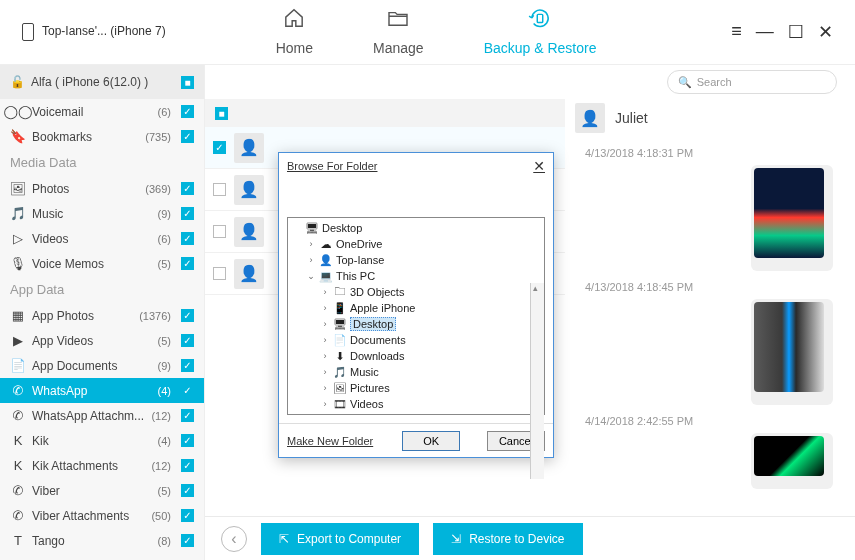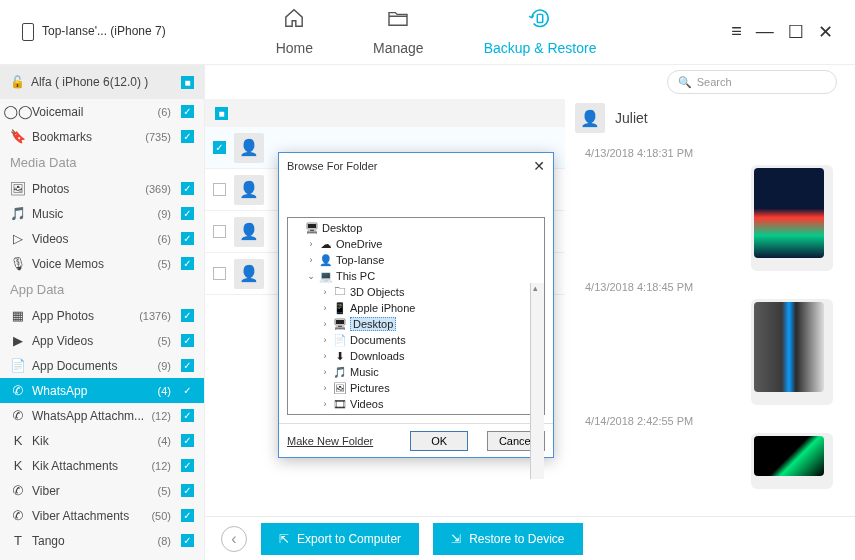--- a/index.html
+++ b/index.html
@@ -55,31 +55,31 @@
 .thumb2 { background: linear-gradient(to right, #5a5a5a 0%, #3a3a3a 40%, #0a9cff 50%, #2a2a2a 60%, #ddd 100%); }
 .thumb3 { background: linear-gradient(135deg, #000 0%, #000 50%, #00e67a 60%, #000 100%); height: 40px; }
 
 .footer { height: 44px; border-top: 1px solid #eaeaea; display: flex; align-items: center; padding: 0 16px; gap: 14px; }
 .back-btn { width: 26px; height: 26px; border: 1.5px solid #bbb; border-radius: 50%; display: flex; align-items: center; justify-content: center; color: #999; cursor: pointer; }
 .selected-text { flex: 1; text-align: center; font-size: 12px; color: #555; }
 .action-btn { height: 32px; padding: 0 18px; background: #00b4db; color: #fff; border: none; font-size: 12px; display: flex; align-items: center; gap: 8px; cursor: pointer; }
 
 
 .dialog { position: absolute; left: 278px; top: 152px; width: 276px; background: #fff; border: 1px solid #4a90d9; box-shadow: 0 3px 14px rgba(0,0,0,0.25); z-index: 100; font-size: 11px; }
-.dlg-title { height: 26px; display: flex; align-items: center; padding: 0 8px; color: #333; }
+.dlg-title { height: 26px; display: flex; align-items: center; padding: 0 8px; color: #333; text-decoration: underline; }
 .dlg-close { margin-left: auto; cursor: pointer; font-size: 14px; }
 .dlg-body { padding: 0 8px 8px; }
 .tree { border: 1px solid #888; height: 198px; margin-top: 38px; overflow: auto; background: #fff; padding: 2px 0; }
 .tree-item { height: 16px; display: flex; align-items: center; gap: 3px; padding-left: 4px; color: #222; cursor: pointer; white-space: nowrap; }
 .tree-item .exp { width: 10px; text-align: center; color: #666; font-size: 9px; }
 .tree-item.sel span.lbl { background: #cde6f7; border: 1px dotted #4a90d9; padding: 0 2px; }
 .ti-icon { width: 14px; font-size: 11px; text-align: center; }
 .scroll-hint { position: absolute; right: 9px; top: 66px; width: 14px; height: 196px; border-left: 1px solid #ccc; background: #f4f4f4; }
 .scroll-hint::before { content: "▴"; position: absolute; top: 0; left: 2px; font-size: 9px; color: #888; }
-.dlg-footer { height: 34px; display: flex; align-items: center; padding: 0 8px; gap: 8px; border-top: 1px solid #ddd; }
+.dlg-footer { height: 34px; display: flex; align-items: center; padding: 0 8px; border-top: 1px solid #ddd; }
 .dlg-link { text-decoration: underline; color: #333; cursor: pointer; }
 .dlg-btn { margin-left: auto; min-width: 58px; height: 20px; border: 1px solid #888; background: #efefef; font-size: 11px; cursor: pointer; }
 .dlg-btn.primary { border: 1.5px solid #3b78b4; margin-left: 29px; }
 </style>
 </head>
 <body>
 
 <div class="topbar">
   <div class="device">
     <div class="device-icon"></div>

